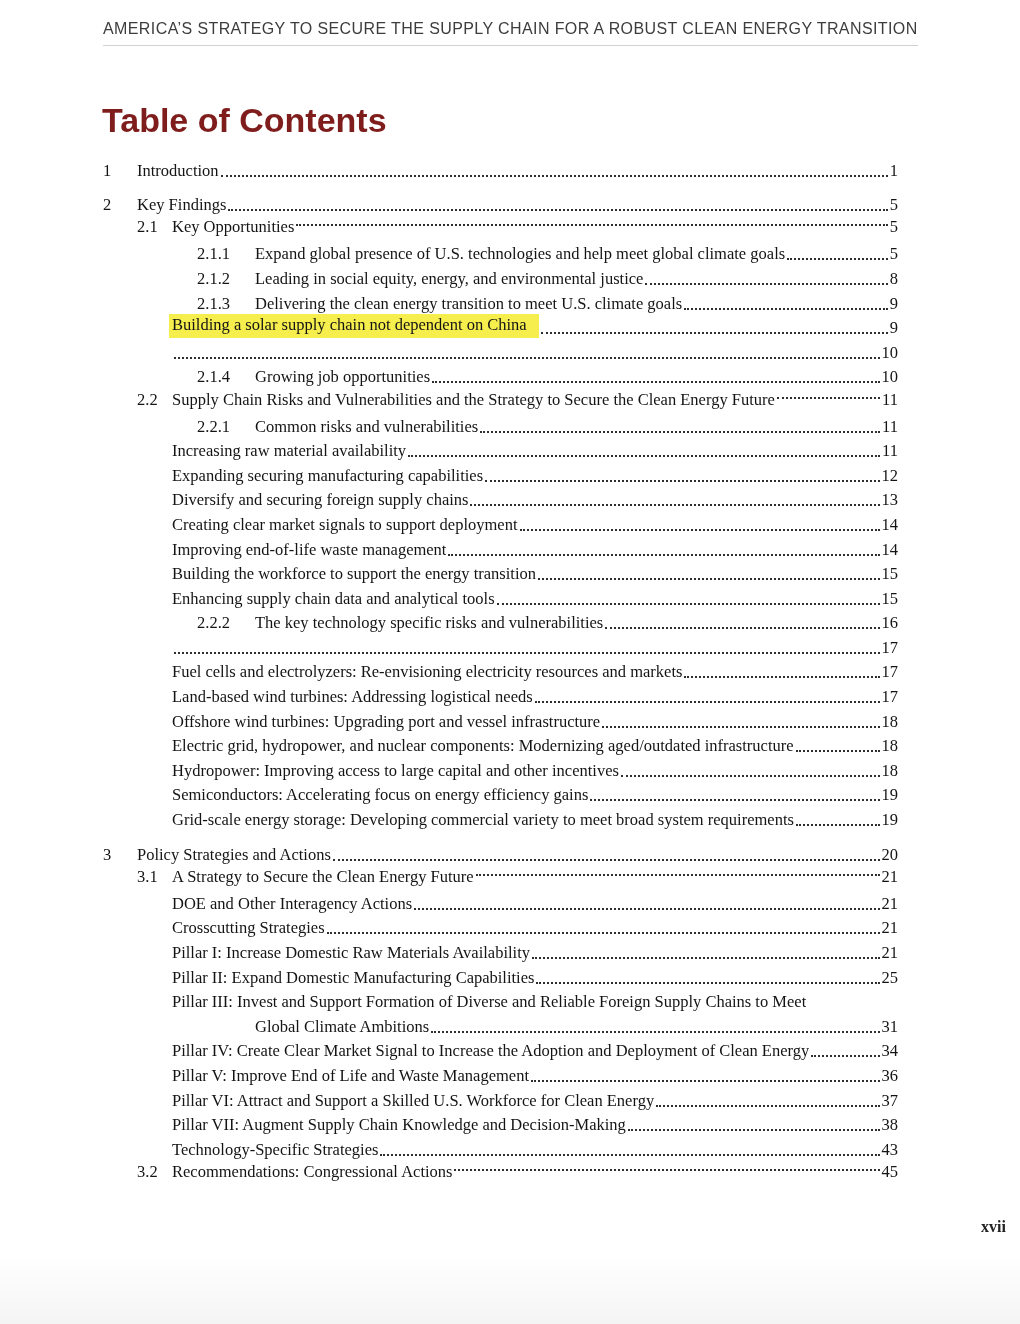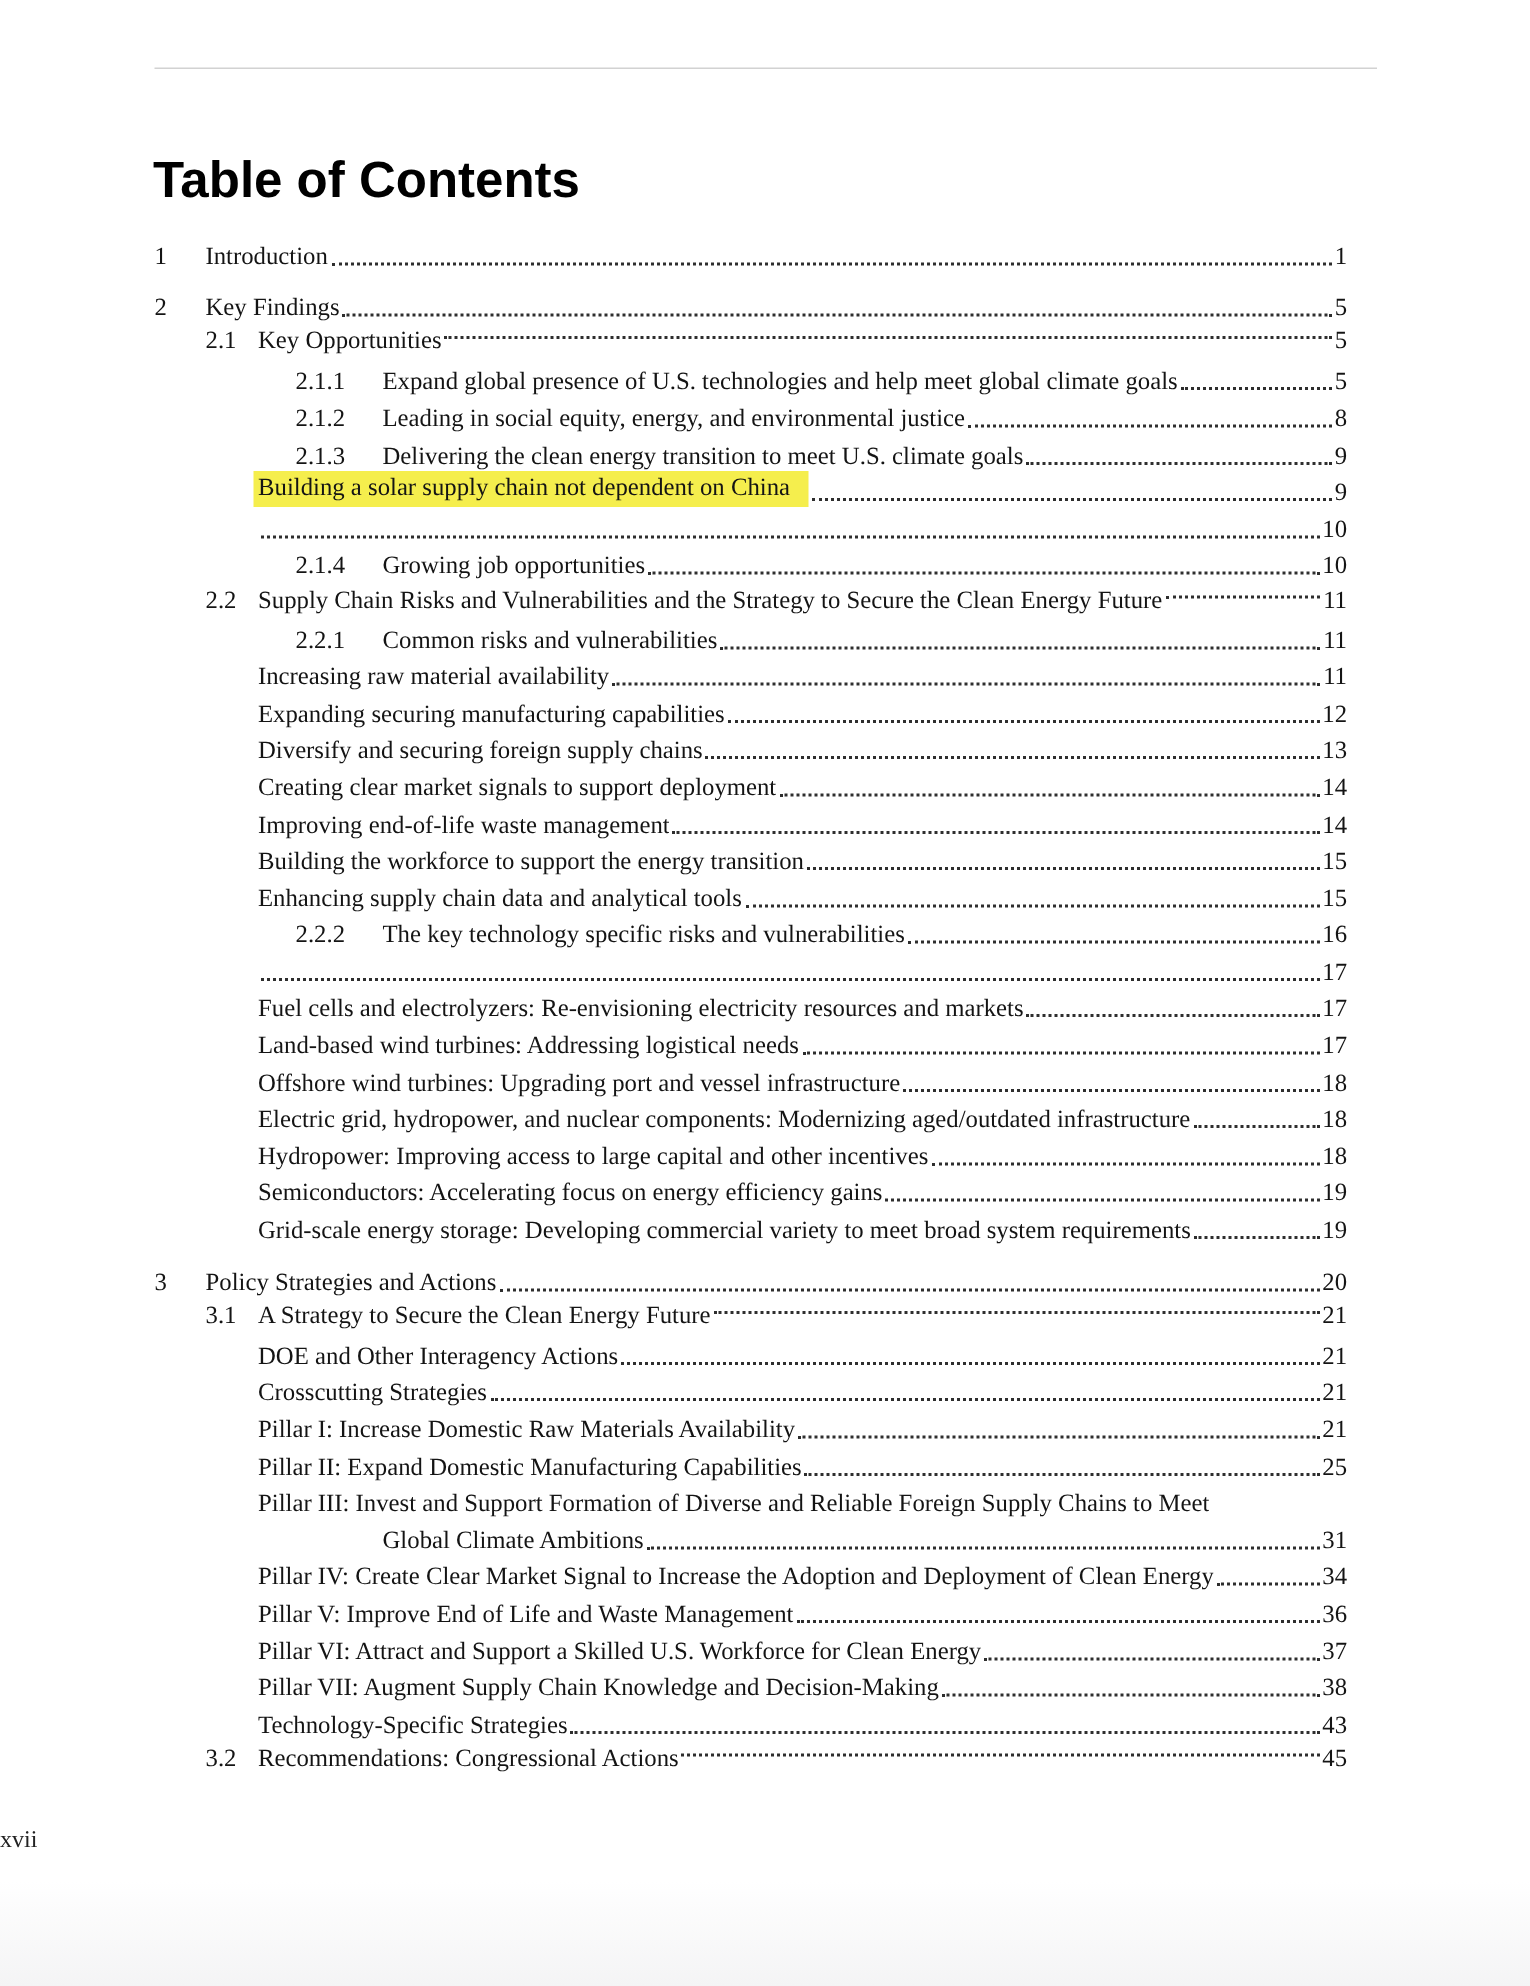--- a/index.html
+++ b/index.html
@@ -31,21 +31,21 @@
     border-top: 1px solid #d2d2d2;
   }
   .doc-title {
     position: absolute;
     top: 102px;
     left: 102px;
     font-family: "Liberation Sans", "DejaVu Sans", sans-serif;
     font-weight: bold;
     font-size: 34px;
     line-height: 36px;
-    color: #000000;
+    color: #7f1d1d;
     white-space: nowrap;
   }
   .toc {
     position: absolute;
     top: 146px;
     left: 103px;
     width: 795px;
     font-size: 16.5px;
   }
   .toc-row {
@@ -75,38 +75,40 @@
     background: #f5ee4d;
     padding: 1px 12px 3px 3px;
     margin-left: -3px;
     text-align: right;
   }
   .footer-pageno {
     position: absolute;
     top: 1218px;
     left: 0;
     width: 1006px;
-    text-align: left;
+    text-align: right;
     font-size: 16px;
     color: #222222;
+    font-weight: bold;
   }
   .bottom-fade {
     position: absolute;
     bottom: 0;
     left: 0;
     width: 100%;
     height: 70px;
     background: linear-gradient(#ffffff, #f4f4f5);
   }
 </style>
 </head>
 <body>
 
 <div class="page">
 
+  <div class="running-header">AMERICA’S STRATEGY TO SECURE THE SUPPLY CHAIN FOR A ROBUST CLEAN ENERGY TRANSITION</div>
 
   <div class="header-rule"></div>
 
   <h1 class="doc-title" style="margin:0;">Table of Contents</h1>
 
   <div class="toc">
       <div class="toc-row lvl0">
         <span class="num">1</span>
         <span class="label">Introduction</span>
         <div class="dots"></div>

